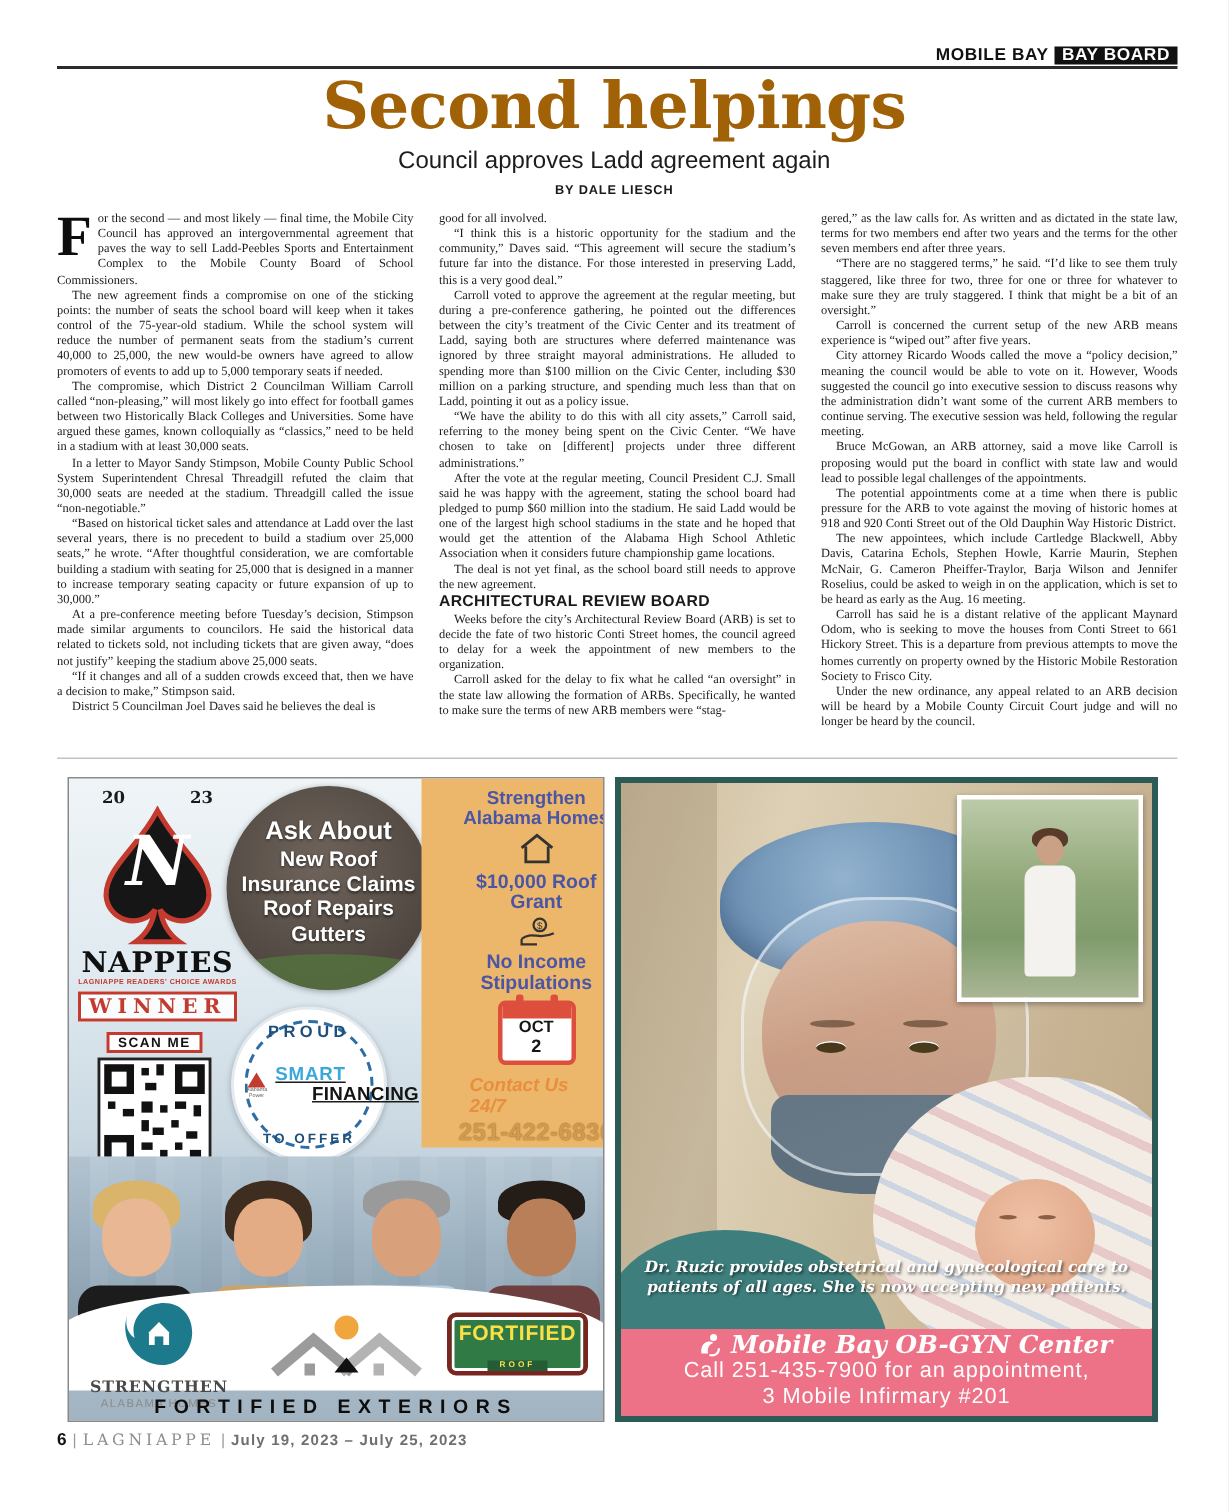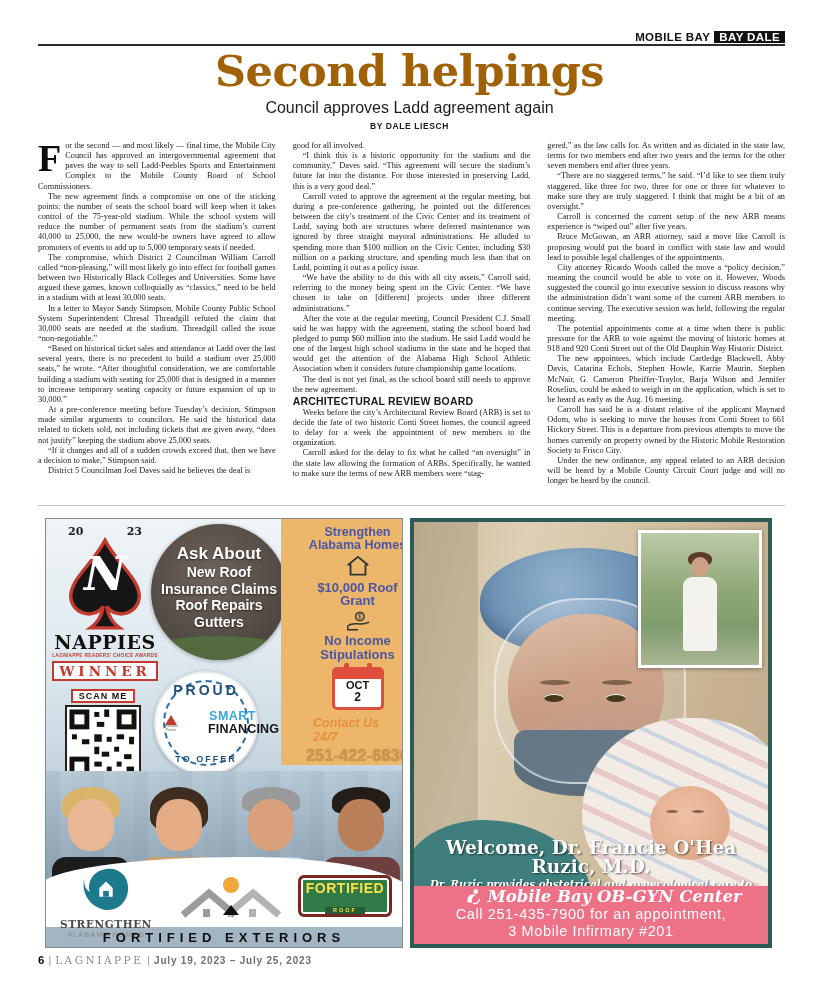--- a/index.html
+++ b/index.html
@@ -73,22 +73,22 @@
   .la-line{font-size:14px;font-weight:800;line-height:1.18;text-shadow:0 1px 2px rgba(0,0,0,.6);position:relative;}
 
   .la-scan{position:absolute;left:12px;top:166px;width:90px;text-align:center;}
   .la-scan-label{display:inline-block;background:#fff;border:2px solid #c33a2f;font-size:9px;font-weight:bold;
                  letter-spacing:1px;padding:0 6px;color:#111;}
   .la-scan svg{display:block;margin:2px auto 0;background:#fff;border:2px solid #222;}
 
   .la-badge{position:absolute;left:108px;top:152px;width:100px;height:100px;background:#fff;border-radius:50%;
             border:2px solid #e3ebf1;box-shadow:0 1px 4px rgba(0,0,0,.25);text-align:center;}
   .la-badge::before{content:"";position:absolute;inset:7px;border:2px dashed #2e6da4;border-radius:50%;}
-  .la-proud{position:absolute;top:9px;left:0;width:100%;font-size:14px;font-weight:bold;color:#1d4f7a;letter-spacing:3px;}
-  .la-smart{position:absolute;top:37px;left:22px;right:0;text-align:right;line-height:1.05;}
+  .la-proud{position:absolute;top:9px;left:0;width:100%;font-size:11px;font-weight:bold;color:#1d4f7a;letter-spacing:3px;}
+  .la-smart{position:absolute;top:37px;left:22px;right:20px;text-align:center;line-height:1.05;text-decoration:underline;}
   .la-smart .s1{color:#3aa8d8;font-weight:800;font-size:12.5px;letter-spacing:.5px;}
   .la-smart .s2{color:#141414;font-weight:800;font-size:12.5px;letter-spacing:.2px;padding-left:30px;}
   .la-appower{position:absolute;left:8px;top:42px;width:14px;text-align:center;}
   .la-appower .tri{width:0;height:0;border-left:6px solid transparent;border-right:6px solid transparent;
                    border-bottom:10px solid #c33a2f;margin:0 auto;}
   .la-appower .apt{font-size:3.6px;color:#666;line-height:1;}
   .la-offer{position:absolute;bottom:9px;left:0;width:100%;font-size:9px;font-weight:bold;color:#1d4f7a;letter-spacing:2px;}
 
   .la-people{position:absolute;left:0;top:252px;width:358px;height:110px;
              background:linear-gradient(180deg,#cfdde8 0%,#a9bccb 55%,#90a4b3 100%);}
@@ -161,21 +161,21 @@
   .footer .sep{color:#9a9a9a;padding:0 4px;}
   .footer .pub{font-family:"DejaVu Serif",serif;color:#8d8d8d;letter-spacing:2.5px;font-size:10.5px;}
   .footer .dates{color:#6f6f6f;font-weight:bold;letter-spacing:.8px;font-size:10px;}
 </style>
 </head>
 <body>
 
 <div class="page">
 
   <div class="masthead">
-    <span>MOBILE BAY</span><span class="badge">BAY DALE</span>
+    <span>MOBILE BAY</span><span class="badge">BAY BOARD</span>
   </div>
   <div class="header-rule"></div>
 
   <div class="title">Second helpings</div>
   <div class="subtitle">Council approves Ladd agreement again</div>
   <div class="byline">BY DALE LIESCH</div>
 
   <div class="columns">
     <div class="col">
       <p class="noindent"><span class="dropcap">F</span><span>or the second — and most likely — final time, the Mobile City Council has approved an intergovernmental agreement that paves the way to sell Ladd-Peebles Sports and Entertainment Complex to the Mobile County Board of School Commissioners.</span></p>
@@ -195,22 +195,22 @@
       <p>After the vote at the regular meeting, Council President C.J. Small said he was happy with the agreement, stating the school board had pledged to pump $60 million into the stadium. He said Ladd would be one of the largest high school stadiums in the state and he hoped that would get the attention of the Alabama High School Athletic Association when it considers future championship game locations.</p>
       <p>The deal is not yet final, as the school board still needs to approve the new agreement.</p>
       <p class="arb-header">ARCHITECTURAL REVIEW BOARD</p>
       <p>Weeks before the city’s Architectural Review Board (ARB) is set to decide the fate of two historic Conti Street homes, the council agreed to delay for a week the appointment of new members to the organization.</p>
       <p>Carroll asked for the delay to fix what he called “an oversight” in the state law allowing the formation of ARBs. Specifically, he wanted to make sure the terms of new ARB members were “stag-</p>
     </div>
     <div class="col">
       <p class="noindent">gered,” as the law calls for. As written and as dictated in the state law, terms for two members end after two years and the terms for the other seven members end after three years.</p>
       <p>“There are no staggered terms,” he said. “I’d like to see them truly staggered, like three for two, three for one or three for whatever to make sure they are truly staggered. I think that might be a bit of an oversight.”</p>
       <p>Carroll is concerned the current setup of the new ARB means experience is “wiped out” after five years.</p>
+      <p>City attorney Ricardo Woods called the move a “policy decision,” meaning the council would be able to vote on it. However, Woods suggested the council go into executive session to discuss reasons why the administration didn’t want some of the current ARB members to continue serving. The executive session was held, following the regular meeting.</p>
       <p>Bruce McGowan, an ARB attorney, said a move like Carroll is proposing would put the board in conflict with state law and would lead to possible legal challenges of the appointments.</p>
-      <p>City attorney Ricardo Woods called the move a “policy decision,” meaning the council would be able to vote on it. However, Woods suggested the council go into executive session to discuss reasons why the administration didn’t want some of the current ARB members to continue serving. The executive session was held, following the regular meeting.</p>
       <p>The potential appointments come at a time when there is public pressure for the ARB to vote against the moving of historic homes at 918 and 920 Conti Street out of the Old Dauphin Way Historic District.</p>
       <p>The new appointees, which include Cartledge Blackwell, Abby Davis, Catarina Echols, Stephen Howle, Karrie Maurin, Stephen McNair, G. Cameron Pheiffer-Traylor, Barja Wilson and Jennifer Roselius, could be asked to weigh in on the application, which is set to be heard as early as the Aug. 16 meeting.</p>
       <p>Carroll has said he is a distant relative of the applicant Maynard Odom, who is seeking to move the houses from Conti Street to 661 Hickory Street. This is a departure from previous attempts to move the homes currently on property owned by the Historic Mobile Restoration Society to Frisco City.</p>
       <p>Under the new ordinance, any appeal related to an ARB decision will be heard by a Mobile County Circuit Court judge and will no longer be heard by the council.</p>
     </div>
   </div>
 
   <div class="ads-rule"></div>
 
   <div class="ad-left">
@@ -377,21 +377,20 @@
     <div class="ra-babyeye" style="left:252px;top:288px"></div>
     <div class="ra-babyeye" style="left:278px;top:288px"></div>
 
     <div class="ra-inset">
       <div class="ra-insethair"></div>
       <div class="ra-insethead"></div>
       <div class="ra-coat"></div>
     </div>
 
     <div class="ra-text">
-      <div class="ra-headline">Welcome, Dr. Francie O'Hea Ruzic, M.D.</div>
       <div class="ra-subline">Dr. Ruzic provides obstetrical and gynecological care to patients of all ages. She is now accepting new patients.</div>
     </div>
 
     <div class="ra-banner">
       <div class="ra-center-line">
         <svg width="18" height="18" viewBox="0 0 20 20">
           <circle cx="13" cy="4" r="2.6" fill="#fff"></circle>
           <path d="M4 16 C3 9 8 5 13 8 C10 9 8 12 9 16 Z" fill="#fff"></path>
           <path d="M10 17 C14 18 17 16 17 12" stroke="#fff" stroke-width="1.6" fill="none"></path>
         </svg><span>Mobile Bay OB-GYN Center</span>

